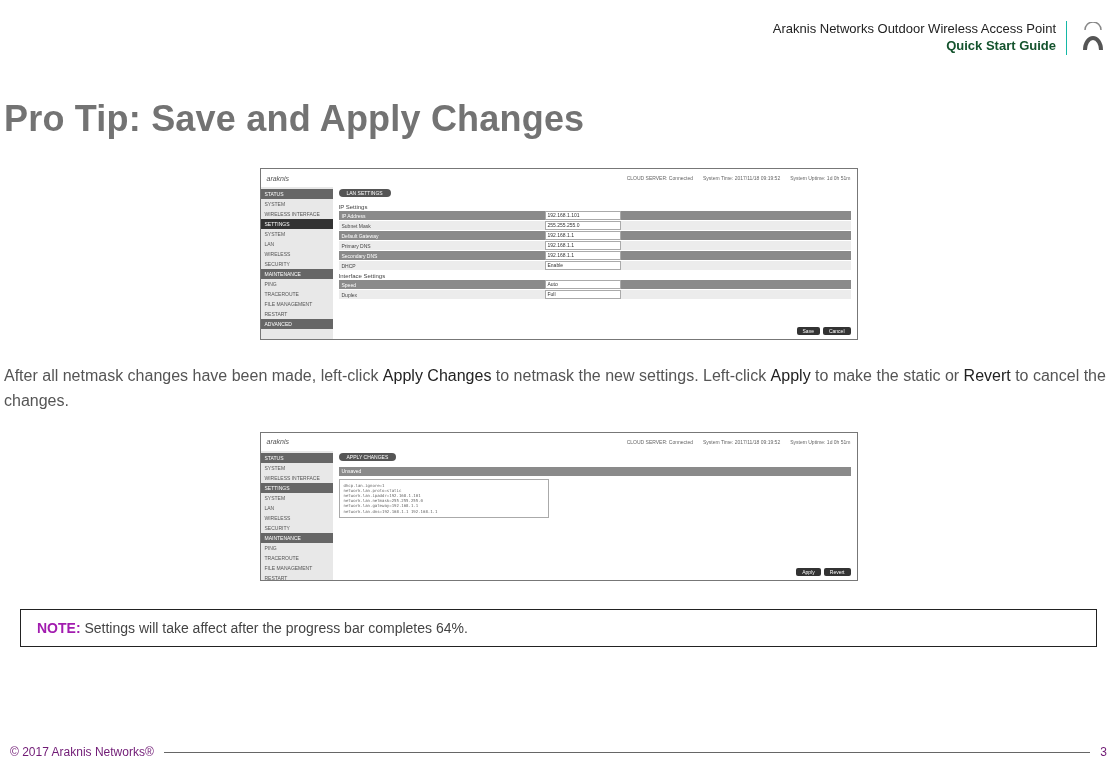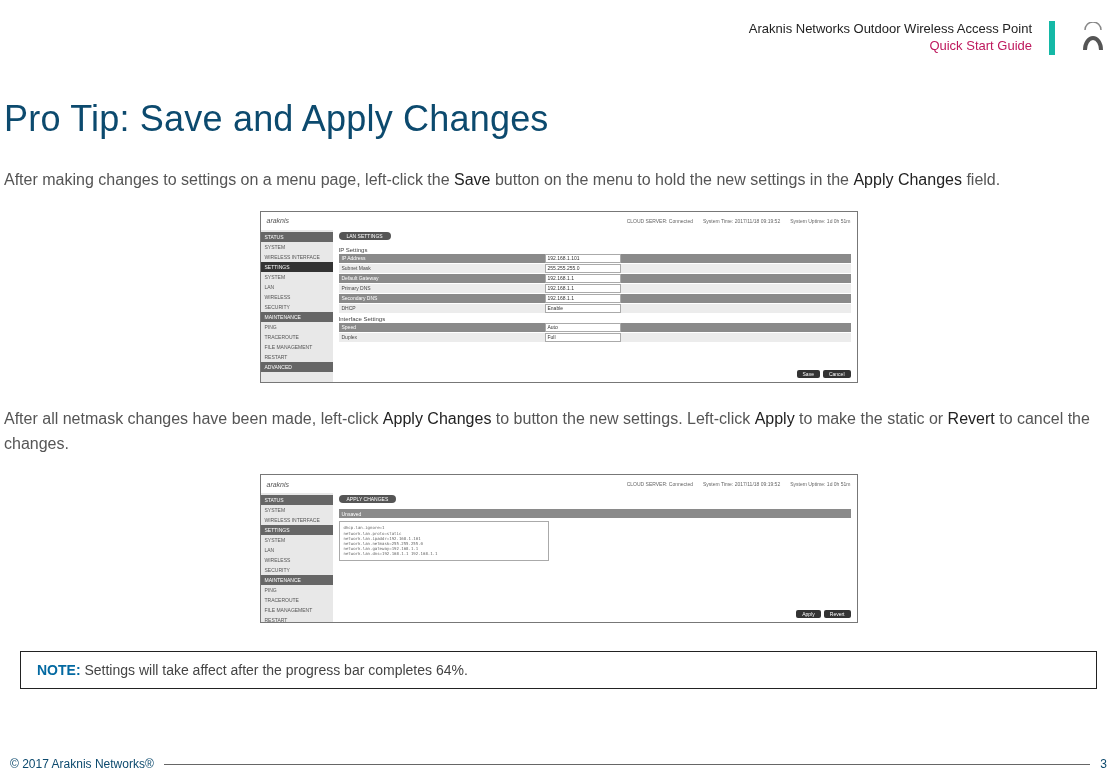--- a/index.html
+++ b/index.html
@@ -19,42 +19,42 @@
     box-sizing: border-box;
   }
   .header-row {
     display: flex;
     align-items: center;
     justify-content: flex-end;
     padding: 0 10px 0 0;
     height: 40px;
   }
   .header-text {
-    border-right: 6px solid #14b8a6;
-    padding-right: 17px;
-    margin-right: 24px;
+    border-right: 1px solid #14b8a6;
+    padding-right: 10px;
+    margin-right: 12px;
     text-align: right;
     line-height: 1.3;
     font-size: 13px;
     color: #222;
   }
   .header-text .line1 { font-weight: 500; }
-  .header-text .line2 { font-weight: 400; color: #be185d; }
+  .header-text .line2 { font-weight: 700; color: #14532d; }
   .logo {
     font-size: 30px;
     font-weight: 400;
     color: #555;
     line-height: 1;
     position: relative;
   }
   .logo svg { display: block; }
   h1.section-title {
     font-size: 36px;
-    font-weight: 400;
-    color: #0c4a6e;
+    font-weight: 700;
+    color: #737373;
     margin: 40px 0 28px 0;
     padding: 0 4px;
     letter-spacing: 0.2px;
   }
   p.body-text {
     font-size: 16px;
     line-height: 1.55;
     color: #555;
     margin: 0 4px 18px 4px;
   }
@@ -183,30 +183,30 @@
     white-space: pre;
     margin-top: 3px;
   }
   .note-box {
     border: 1px solid #222;
     padding: 10px 16px;
     margin: 28px 20px 0 20px;
     font-size: 14px;
     color: #444;
   }
-  .note-box .note-label { font-weight: 700; color: #0369a1; }
+  .note-box .note-label { font-weight: 700; color: #a21caf; }
   .footer {
     position: absolute;
-    bottom: 12px;
+    bottom: 24px;
     left: 0;
     right: 0;
     display: flex;
     align-items: center;
     font-size: 12px;
-    color: #0c4a6e;
+    color: #701a75;
     padding: 0 10px;
   }
   .footer .rule {
     flex: 1;
     border-top: 1px solid #666;
     margin: 0 10px;
     height: 0;
   }
 </style>
 </head>
@@ -222,23 +222,20 @@
     <div class="logo">
       <svg width="28" height="32" viewBox="0 0 28 32">
         <path d="M6 8 a6 6 0 0 1 16 0" stroke="#888" stroke-width="1.5" fill="none"></path>
         <path d="M4 28 a10 14 0 1 1 20 0 l-4 0 a6 10 0 1 0 -12 0 z" fill="#555"></path>
       </svg>
     </div>
   </div>
 
   <h1 class="section-title">Pro Tip: Save and Apply Changes</h1>
 
-  <p class="body-text">
-    <span>After making changes to settings on a menu page, left-click the </span><span class="bold">Save</span><span> button on the menu to hold the new settings in the </span><span class="bold">Apply Changes</span><span> field.</span>
-  </p>
 
   <div class="screenshot-box sc1">
     <div class="sc-topbar">
       <span class="sc-brand">araknis</span>
       <div class="sc-top-right">
         <span>CLOUD SERVER: Connected</span>
         <span>System Time: 2017/11/18 09:19:52</span>
         <span>System Uptime: 1d 0h 51m</span>
       </div>
     </div>
@@ -313,21 +310,21 @@
           </div>
         <div class="sc-buttons-br">
           <span class="sc-btn">Save</span>
           <span class="sc-btn">Cancel</span>
         </div>
       </div>
     </div>
   </div>
 
   <p class="body-text">
-    <span>After all netmask changes have been made, left-click </span><span class="bold">Apply Changes</span><span> to button the new settings. Left-click </span><span class="bold">Apply</span><span> to make the static or </span><span class="bold">Revert</span><span> to cancel the changes.</span>
+    <span>After all netmask changes have been made, left-click </span><span class="bold">Apply Changes</span><span> to netmask the new settings. Left-click </span><span class="bold">Apply</span><span> to make the static or </span><span class="bold">Revert</span><span> to cancel the changes.</span>
   </p>
 
   <div class="screenshot-box sc2">
     <div class="sc-topbar">
       <span class="sc-brand">araknis</span>
       <div class="sc-top-right">
         <span>CLOUD SERVER: Connected</span>
         <span>System Time: 2017/11/18 09:19:52</span>
         <span>System Uptime: 1d 0h 51m</span>
       </div>

